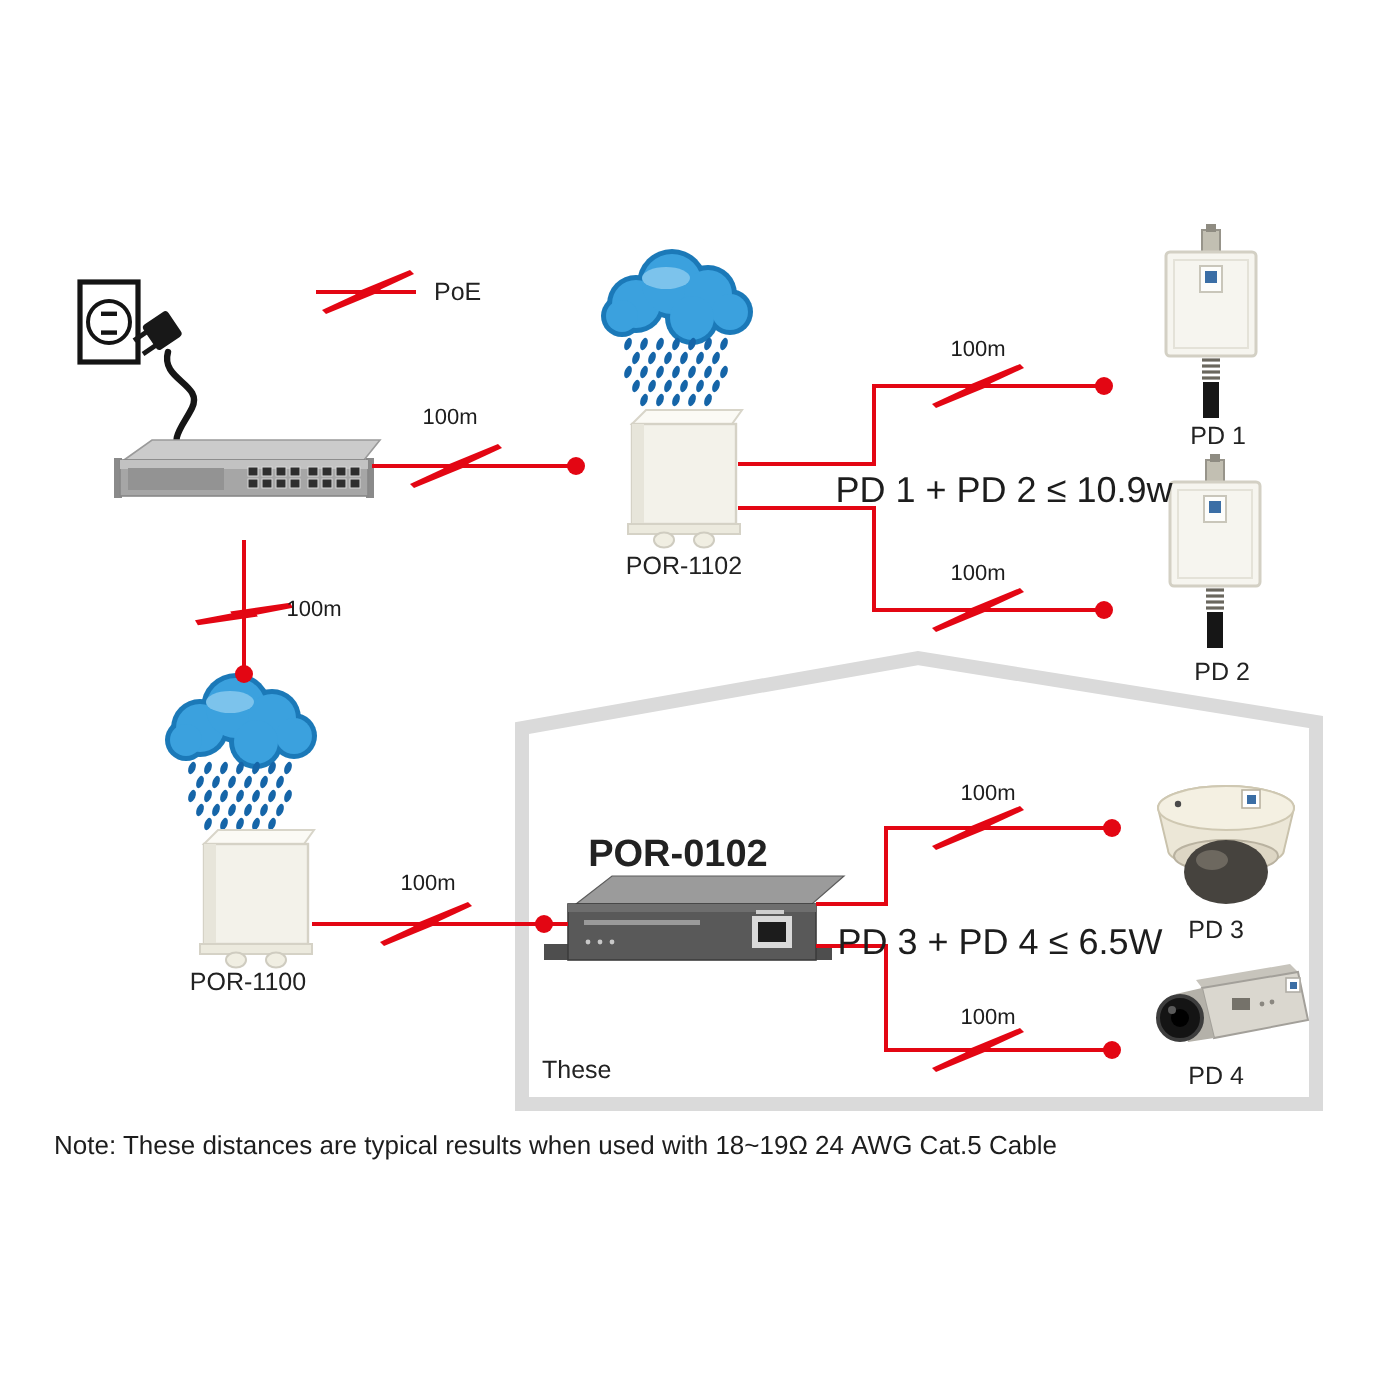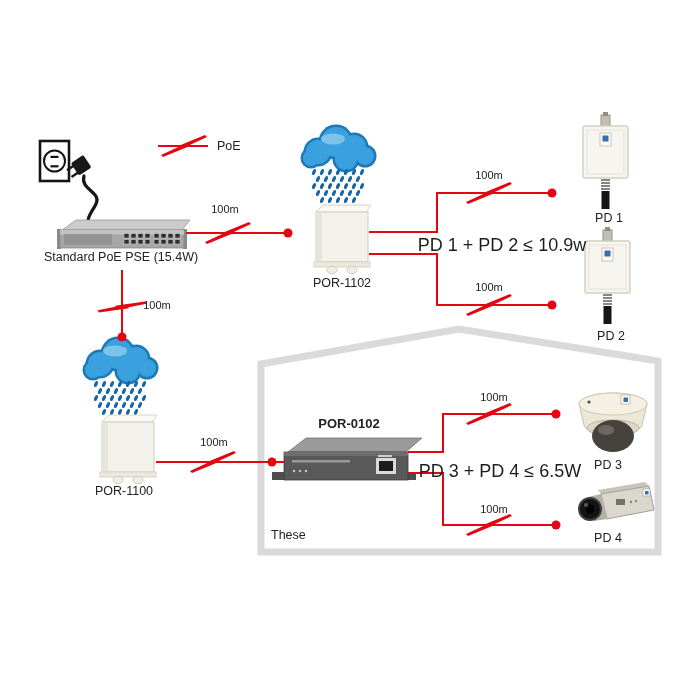--- a/index.html
+++ b/index.html
@@ -237,28 +237,28 @@
 <div class="lbl" style="left:217px;top:139px;">PoE</div>
 
 <div class="lbl dist ctr" style="left:225px;top:203px;">100m</div>
 <div class="lbl dist ctr" style="left:157px;top:299px;">100m</div>
 <div class="lbl dist ctr" style="left:214px;top:436px;">100m</div>
 <div class="lbl dist ctr" style="left:489px;top:169px;">100m</div>
 <div class="lbl dist ctr" style="left:489px;top:281px;">100m</div>
 <div class="lbl dist ctr" style="left:494px;top:391px;">100m</div>
 <div class="lbl dist ctr" style="left:494px;top:503px;">100m</div>
 
-<div class="lbl ctr" style="left:121px;top:250px;">Standard PoE PSE (15.4W)</div>
 <div class="lbl ctr" style="left:342px;top:276px;">POR-1102</div>
 <div class="lbl ctr" style="left:124px;top:484px;">POR-1100</div>
-<div class="lbl ctr bold" style="left:341px;top:417px;font-size:13px;padding-left:16px;">POR-0102</div>
+<div class="lbl ctr bold" style="left:331px;top:417px;font-size:19px;padding-left:16px;">POR-0102</div>
 
 <div class="lbl ctr" style="left:609px;top:211px;">PD 1</div>
 <div class="lbl ctr" style="left:611px;top:329px;">PD 2</div>
 <div class="lbl ctr" style="left:608px;top:458px;">PD 3</div>
 <div class="lbl ctr" style="left:608px;top:531px;">PD 4</div>
 
 <div class="lbl budget ctr" style="left:502px;top:235px;">PD 1 + PD 2 ≤ 10.9w</div>
 <div class="lbl budget ctr" style="left:500px;top:461px;">PD 3 + PD 4 ≤ 6.5W</div>
 
 <div class="lbl" style="left:271px;top:528px;">These</div>
+<div class="lbl note" style="left:27px;top:566px;">Note: These distances are typical results when used with 18~19Ω 24 AWG Cat.5 Cable</div>
 
 </div>
 
 </body></html>

